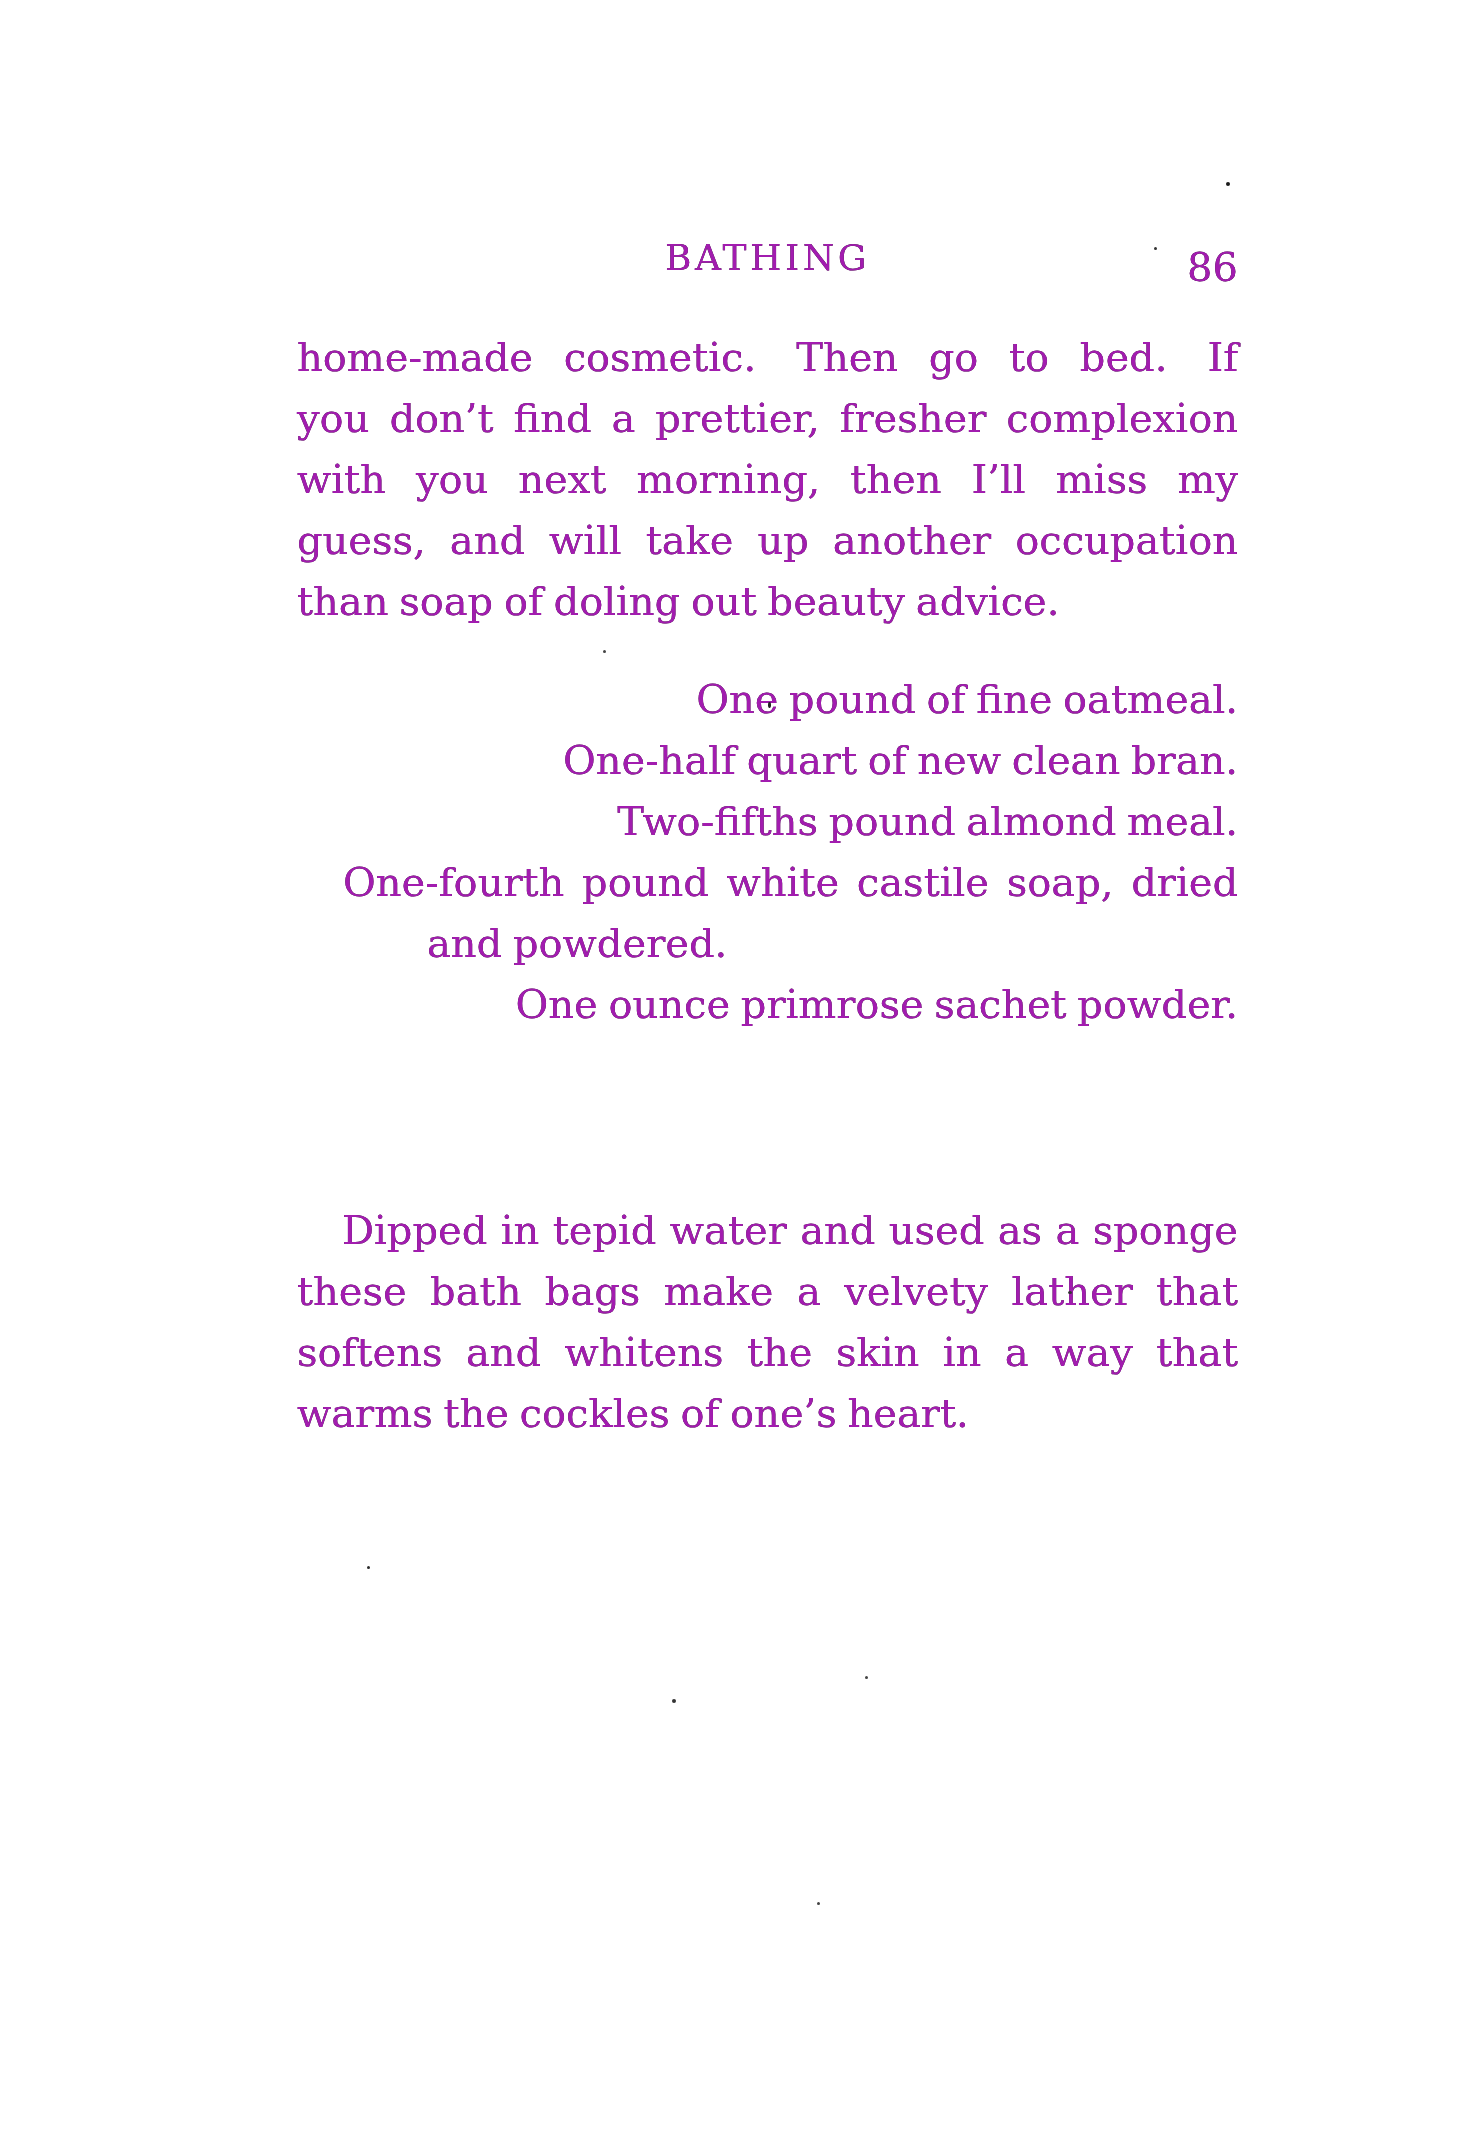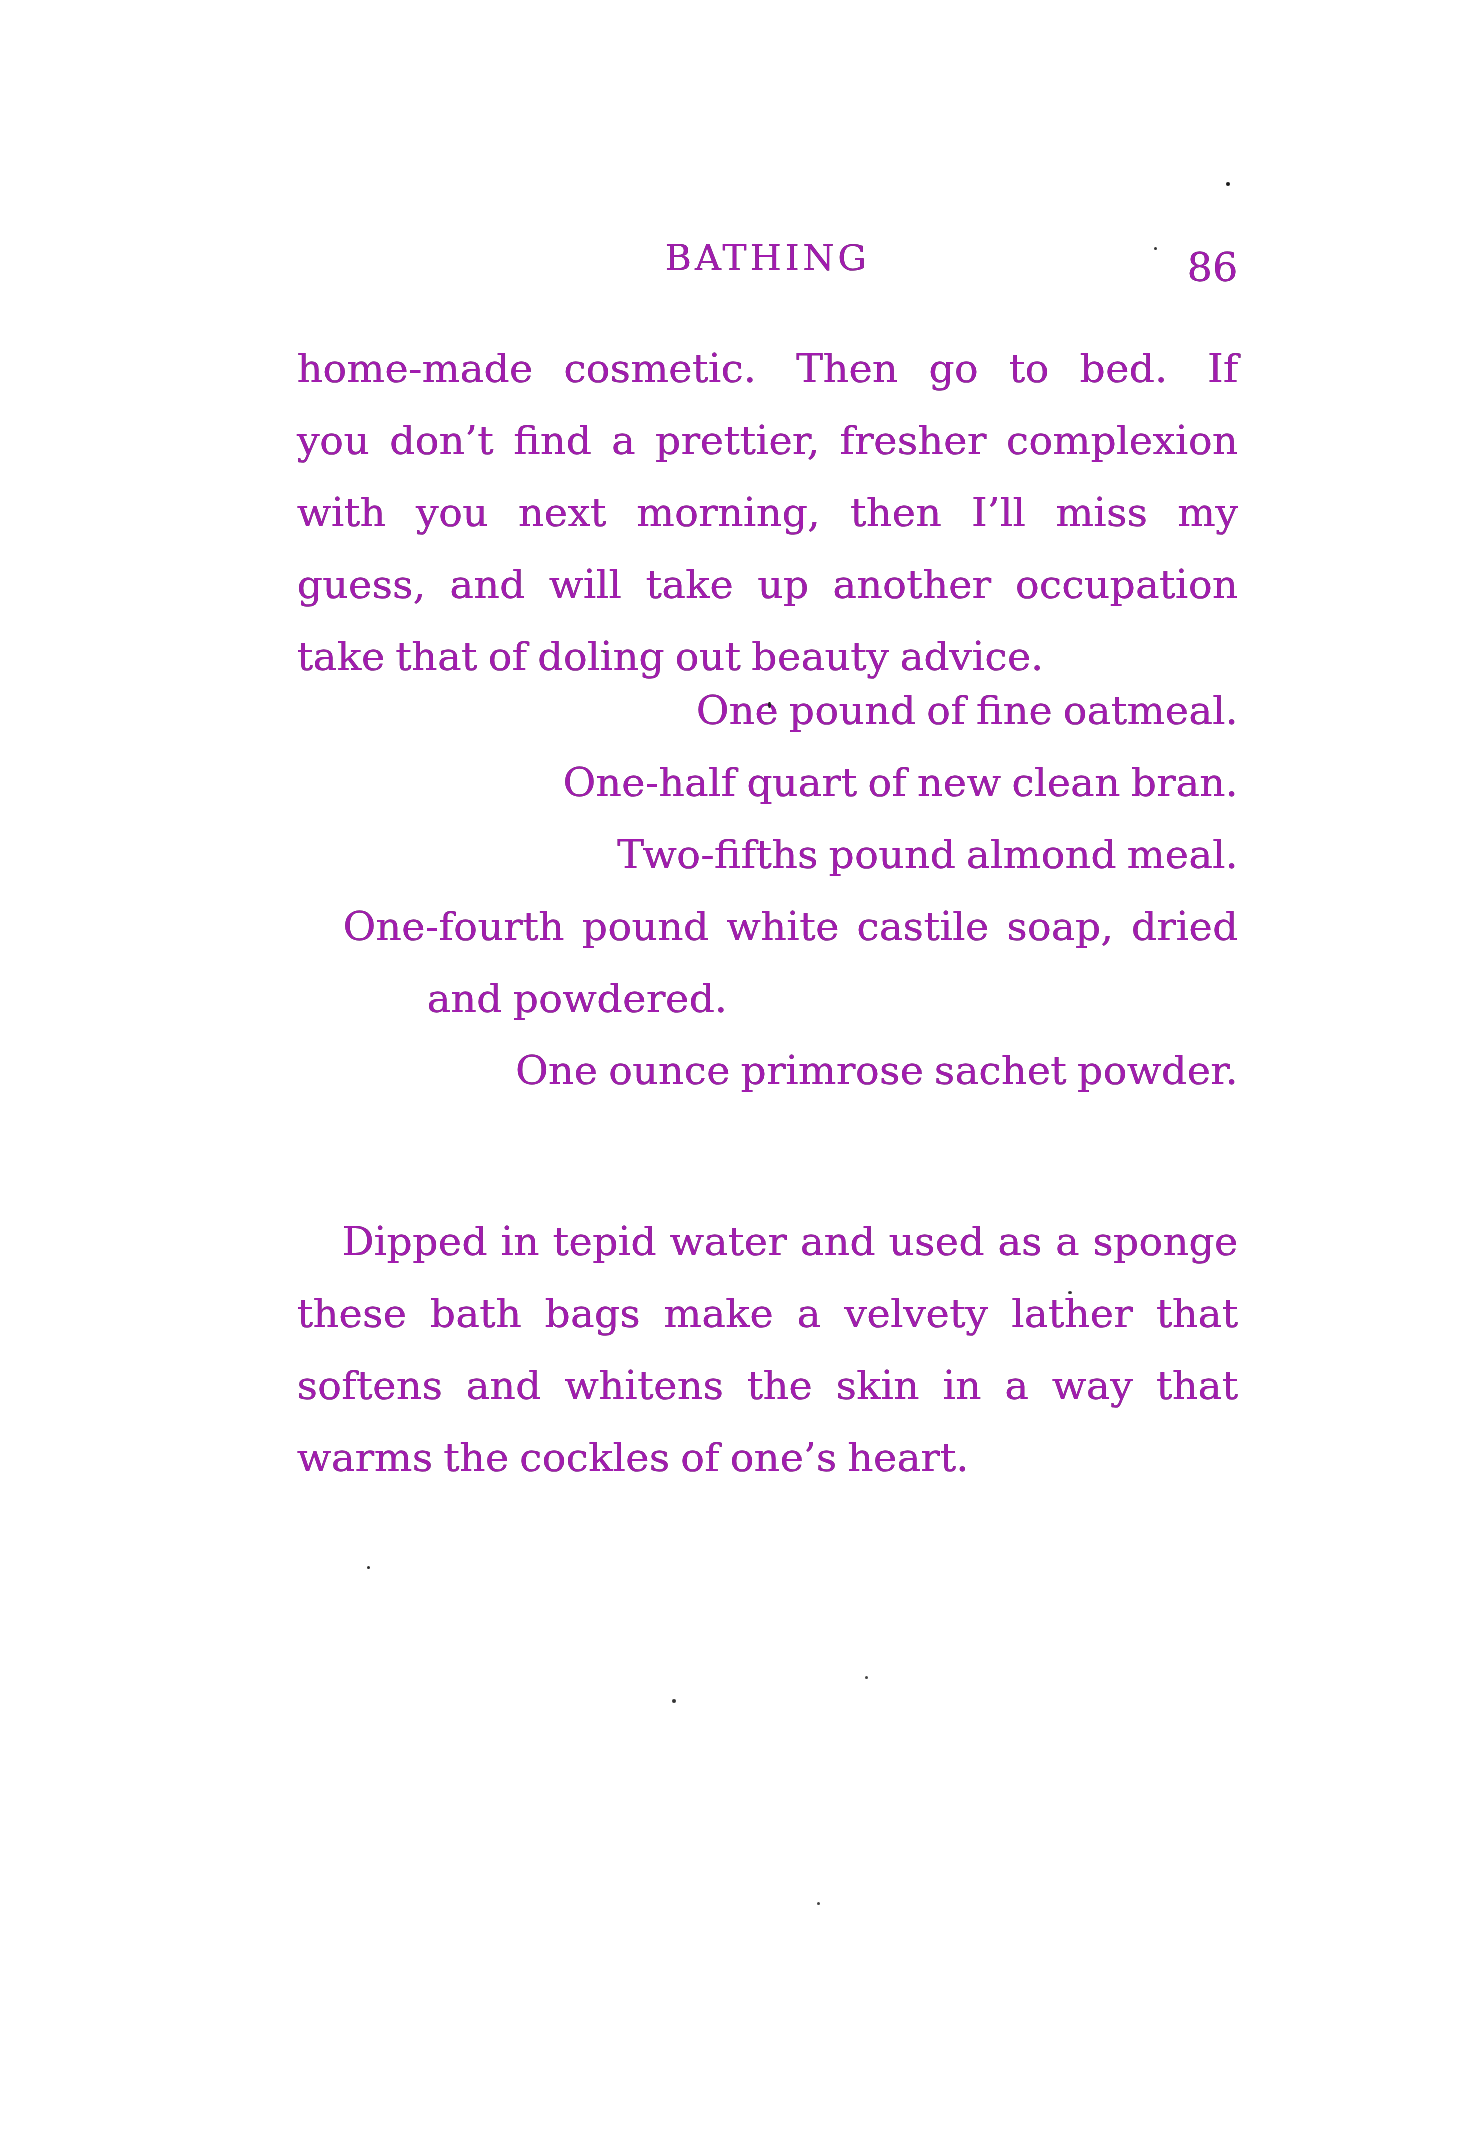--- a/index.html
+++ b/index.html
@@ -28,21 +28,21 @@
   }
   
   .block{
     position:absolute;left:297px;width:941px;
     font-size:40px;line-height:61px;
     word-spacing:-2px;
   }
   .para1{top:327px;}
   .recipe{top:669px;}
   .para2{top:1200px;}
-  .tl{text-shadow:0 0 0.6px rgba(0,0,0,0.85);margin-top:11px;}
+  .tl{text-shadow:0 0 0.6px rgba(0,0,0,0.85);}
   .j{text-align:justify;text-align-last:justify;}
   .recipe .item{padding-left:46px;text-align:right;}
   .recipe .jfull{padding-left:46px;text-align:justify;text-align-last:justify;}
   .recipe .cont{padding-left:130px;}
   .para2 .first{text-indent:45px;}
   
   .speck{position:absolute;border-radius:50%;}
 </style>
 </head>
 <body>
@@ -52,21 +52,21 @@
   <div class="running-head">
     <div class="head-title">BATHING</div>
     <div class="page-number">86</div>
   </div>
 
   <div class="block para1">
     <div class="tl j">home-made cosmetic. Then go to bed. If</div>
     <div class="tl j">you don’t find a prettier, fresher complexion</div>
     <div class="tl j">with you next morning, then I’ll miss my</div>
     <div class="tl j">guess, and will take up another occupation</div>
-    <div class="tl">take that of doling out beauty advice.</div>
+    <div class="tl">than soap of doling out beauty advice.</div>
   </div>
 
   <div class="block recipe">
     <div class="tl item">One pound of fine oatmeal.</div>
     <div class="tl item">One-half quart of new clean bran.</div>
     <div class="tl item">Two-fifths pound almond meal.</div>
     <div class="tl jfull">One-fourth pound white castile soap, dried</div>
     <div class="tl cont">and powdered.</div>
     <div class="tl item">One ounce primrose sachet powder.</div>
   </div>

